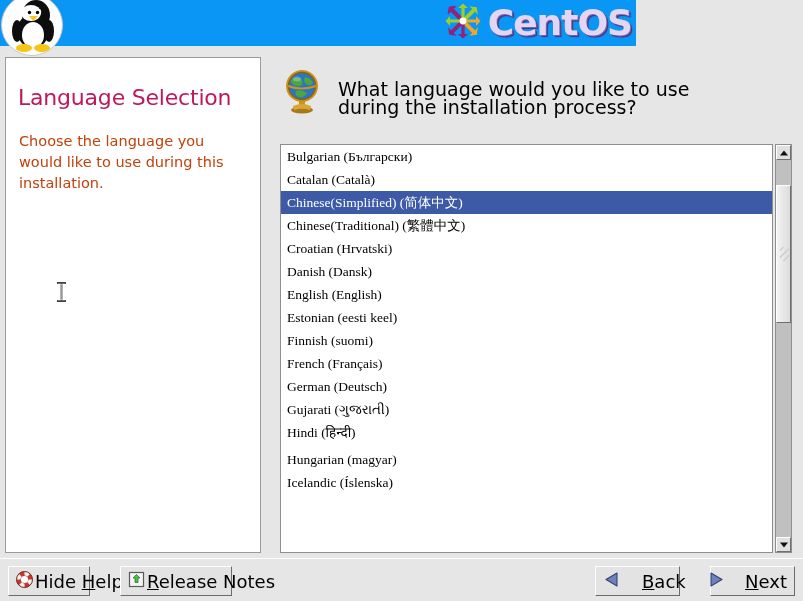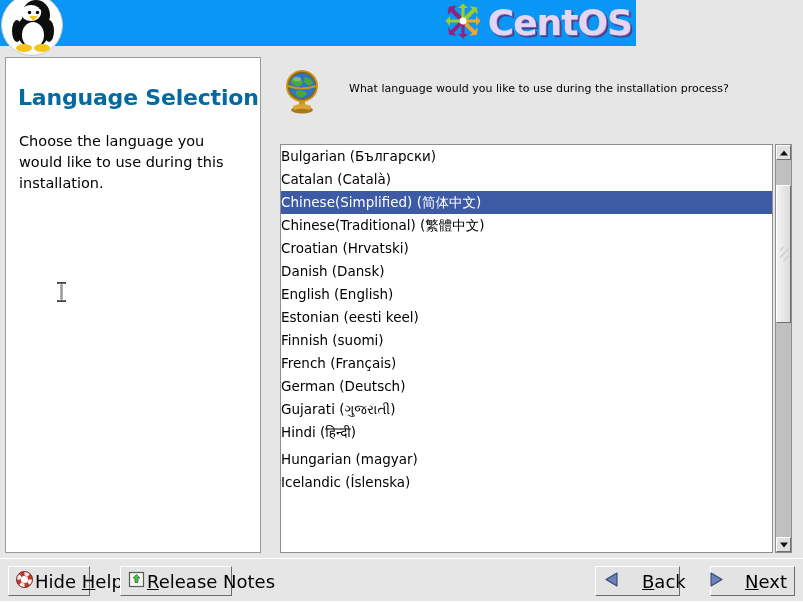--- a/index.html
+++ b/index.html
@@ -42,60 +42,62 @@
 
   
   #help-panel {
     position: absolute; left: 5px; top: 57px;
     width: 256px; height: 496px;
     background: #ffffff;
     border: 1px solid #9a9a9a;
   }
   #help-title {
     position: absolute; left: 12px; top: 27px;
-    font-size: 22px; font-weight: bold; color: #0369a1;
+    font-size: 22px; font-weight: normal; color: #be185d;
     letter-spacing: -0.2px;
   }
   #help-body {
     position: absolute; left: 13px; top: 73px; width: 232px;
-    font-size: 14.5px; color: #000000; line-height: 21px;
+    font-size: 14.5px; color: #c2410c; line-height: 21px;
   }
   #text-cursor {
     position: absolute; left: 50px; top: 224px;
     width: 11px; height: 20px;
   }
 
   
   #question-row {
     position: absolute; left: 283px; top: 68px;
     width: 500px; display: flex; align-items: flex-start;
   }
   #globe-icon { width: 38px; height: 46px; flex: 0 0 38px; }
   #question-text {
-    margin-left: 28px; margin-top: 12px;
-    font-size: 11px; color: #000; line-height: 18px;
+    margin-left: 17px; margin-top: 12px;
+    font-size: 19px; color: #000; line-height: 18px;
     width: 400px;
   }
 
   
   #listbox-wrap {
     position: absolute; left: 280px; top: 144px;
     width: 512px; height: 409px;
   }
   #listbox {
     position: absolute; left: 0; top: 0;
     width: 493px; height: 409px;
     background: #ffffff;
     border: 1px solid #8e8e8e;
     overflow: hidden;
   }
   .lang-row {
     height: 23px; line-height: 23px;
+    padding-left: 6px;
     font-size: 13.5px; color: #000;
     white-space: nowrap;
+    font-family: Liberation Serif, serif;
   }
   .lang-row.selected {
     background: #3c5aa6;
     color: #ffffff;
   }
   .lang-row.gap-before { margin-top: 4px; }
 
   
   #scrollbar {
     position: absolute; left: 495px; top: 0;

